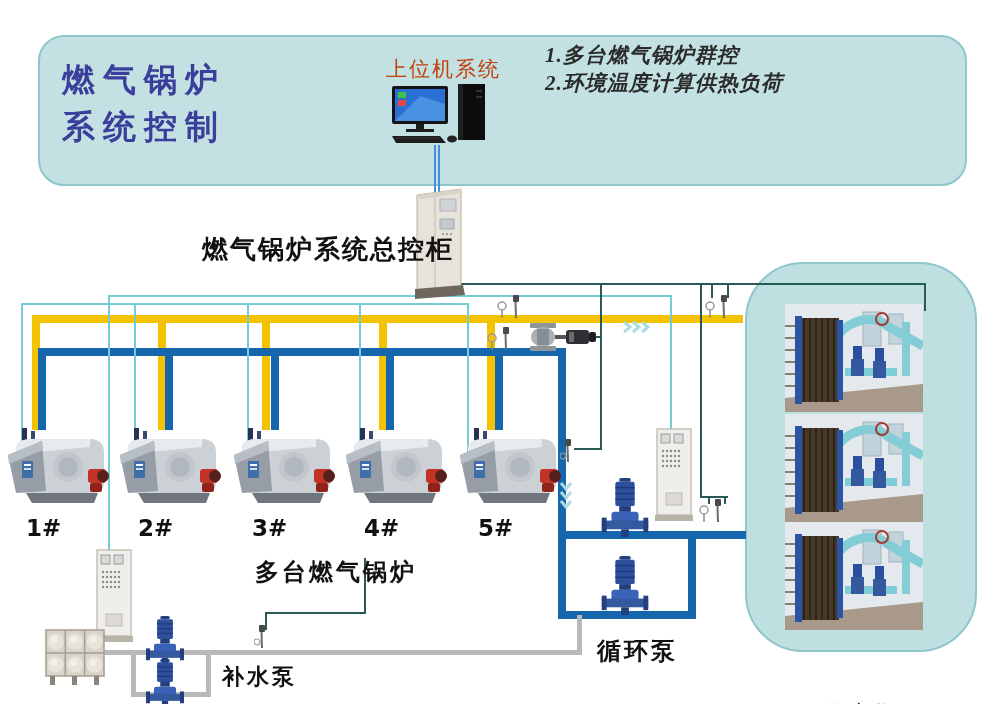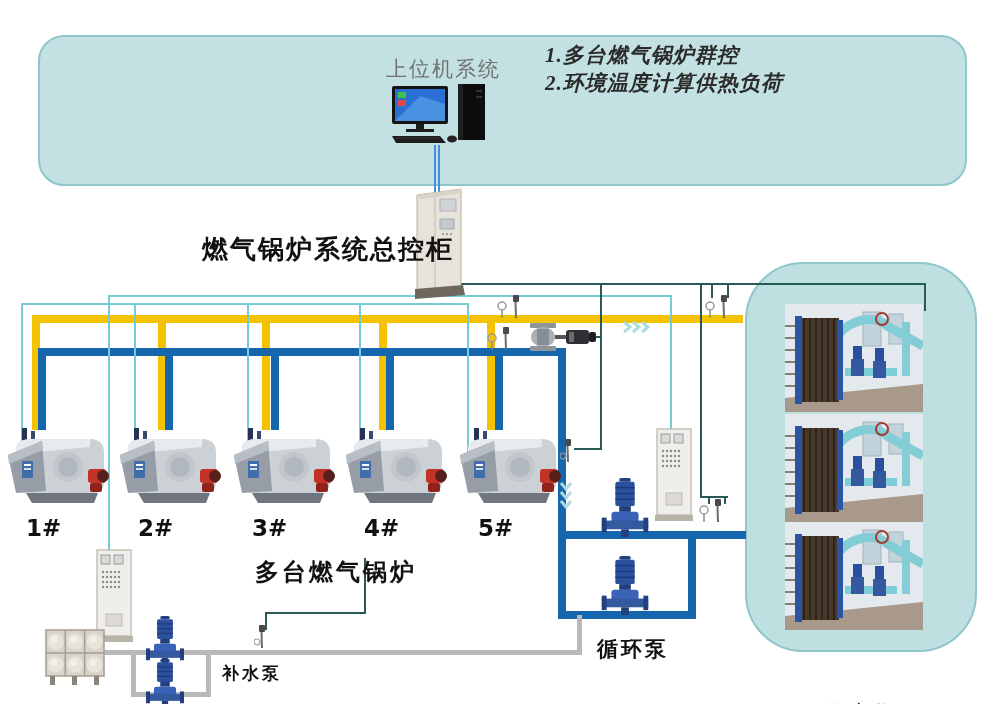--- a/index.html
+++ b/index.html
@@ -5,39 +5,39 @@
   html,body{margin:0;padding:0;background:#ffffff;}
   .stage{position:relative;width:994px;height:704px;background:#ffffff;overflow:hidden;
          font-family:"DejaVu Sans","Liberation Sans",sans-serif;}
   .abs{position:absolute;}
   
   .banner{left:38px;top:35px;width:925px;height:147px;background:#c3e1e2;
           border:2px solid #8ec6cb;border-radius:26px;}
   .title{left:62px;top:56px;width:280px;color:#3a3f9c;font-weight:bold;
          font-size:33px;letter-spacing:8px;line-height:47px;}
   .host-label{left:386px;top:55px;font-family:Liberation Serif, serif;
-              font-size:21px;letter-spacing:2px;color:#737373;}
+              font-size:21px;letter-spacing:2px;color:#c2410c;}
   .features{left:545px;top:41px;width:420px;font-size:21px;font-weight:bold;
             font-style:italic;color:#2b2b2b;line-height:28px;letter-spacing:1px;font-family:Liberation Serif, serif;}
   
   .hx-panel{left:745px;top:262px;width:228px;height:386px;background:#bfe0e1;
             border:2px solid #8ec6cb;border-radius:58px;}
   
   .pipe-y{background:#f3c303;}
   .pipe-b{background:#1566ad;}
   .pipe-g{background:#b9b9b9;}
   .line-c{background:#76ccd6;}
   .line-d{background:#2a5a56;}
   .line-pc{background:#4a90d9;}
   
   .lbl{color:#111;font-weight:bold;}
   .lbl-cab{left:202px;top:232px;font-size:26px;letter-spacing:2px;}
   .lbl-group{left:255px;top:556px;font-size:24px;letter-spacing:3px;}
-  .lbl-circ{left:597px;top:635px;font-size:21px;letter-spacing:3px;}
-  .lbl-makeup{left:222px;top:662px;font-size:17px;letter-spacing:3px;}
+  .lbl-circ{left:597px;top:635px;font-size:24px;letter-spacing:3px;}
+  .lbl-makeup{left:222px;top:662px;font-size:22px;letter-spacing:3px;}
   .lbl-hx{left:826px;top:654px;font-size:21px;letter-spacing:3px;margin-top:46px;}
   .boiler-num{margin-top:4px;padding-left:24px;font-size:23px;font-weight:bold;color:#111;}
   .boiler-box{width:110px;height:110px;}
 </style>
 </head>
 <body>
 
 <svg width="0" height="0" style="position:absolute" aria-hidden="true">
   <defs>
     <symbol id="sym-boiler" viewBox="0 0 110 80">
@@ -230,20 +230,22 @@
           <path d="M2,20 L7,26 L12,20"></path>
       </g>
     </symbol>
   </defs>
 </svg>
 
 <div class="stage">
 
   <div class="abs banner"></div>
   <div class="abs title">
+    <div>燃气锅炉</div>
+    <div>系统控制</div>
   </div>
   <div class="abs host-label">上位机系统</div>
   <div class="abs features">
     <div>1.多台燃气锅炉群控</div>
     <div>2.环境温度计算供热负荷</div>
   </div>
 
   <div class="abs hx-panel"></div>
 
   <div class="abs pipe-y" style="left:32px;top:315px;width:711px;height:8px"></div>

